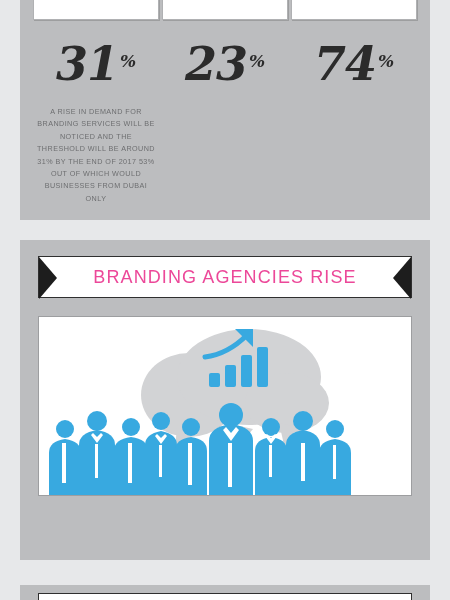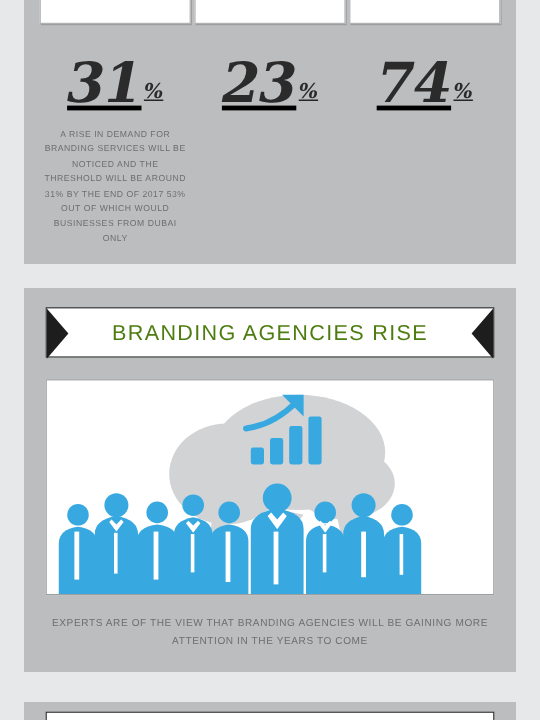--- a/index.html
+++ b/index.html
@@ -42,25 +42,24 @@
     border: 1px solid #b0b1b3;
     box-shadow: 1px 1px 0 rgba(120,120,120,.45);
     display: flex;
     align-items: center;
     justify-content: center;
     margin-top: 8px;
   }
 
   .pct-row {
     display: flex;
-    align-items: flex-end;
+    align-items: center;
     justify-content: center;
     margin-top: 16px;
     height: 56px;
-    text-decoration: underline;
   }
   .pct-num {
     font-family: "DejaVu Serif", serif;
     font-style: italic;
     font-weight: bold;
     font-size: 46px;
     line-height: 46px;
     color: #2b2b2b;
     letter-spacing: -1px;
   }
@@ -95,21 +94,21 @@
     height: 42px;
     background: #ffffff;
     border: 1px solid #2f2f2f;
     display: flex;
     align-items: center;
     justify-content: center;
   }
   .banner-title {
     font-size: 18px;
     letter-spacing: 1.1px;
-    color: #4d7c0f;
+    color: #ec4899;
     text-transform: uppercase;
     font-weight: normal;
   }
   .arrow-l, .arrow-r {
     position: absolute;
     top: 0;
     width: 0; height: 0;
     border-top: 21px solid transparent;
     border-bottom: 21px solid transparent;
   }
@@ -248,20 +247,19 @@
           <path d="M184 113 L192 124 L200 113 L197 110 L192 116 L187 110 Z"></path>
           <rect x="189" y="126" width="4" height="44"></rect>
           <path d="M226 119 L232 127 L238 119 L236 117 L232 121 L228 117 Z"></path>
           <rect x="230" y="128" width="3" height="32"></rect>
           <rect x="262" y="126" width="4" height="38"></rect>
           <rect x="294" y="128" width="3" height="34"></rect>
         </g>
       </svg>
     </div>
 
-    <p class="caption">EXPERTS ARE OF THE VIEW THAT BRANDING AGENCIES WILL BE GAINING MORE ATTENTION IN THE YEARS TO COME</p>
   </section>
 
   <section class="card" id="next-card">
     <div class="banner-sm"></div>
   </section>
 
 </div>
 
 </body></html>

